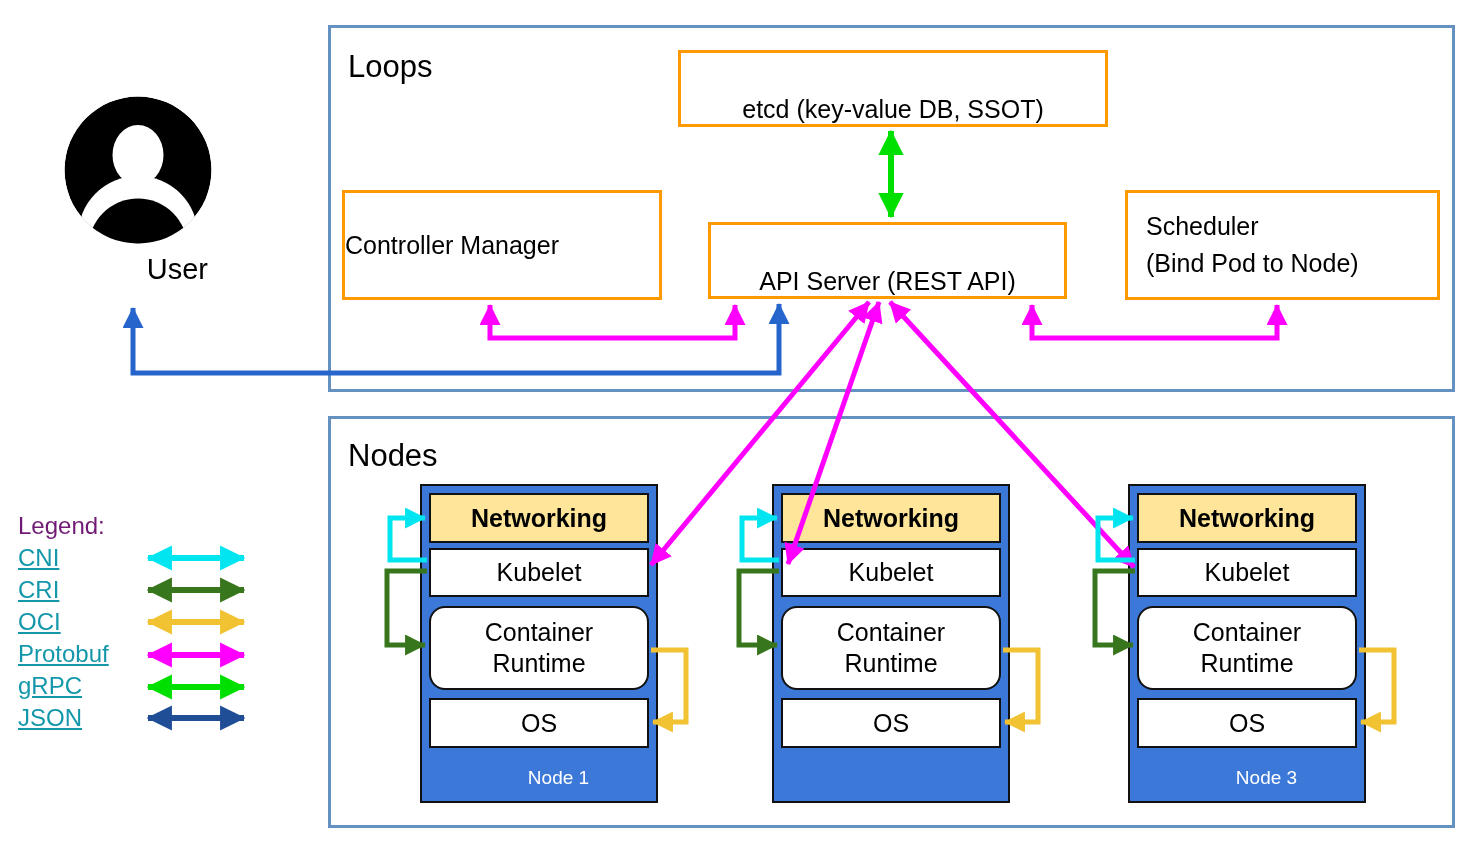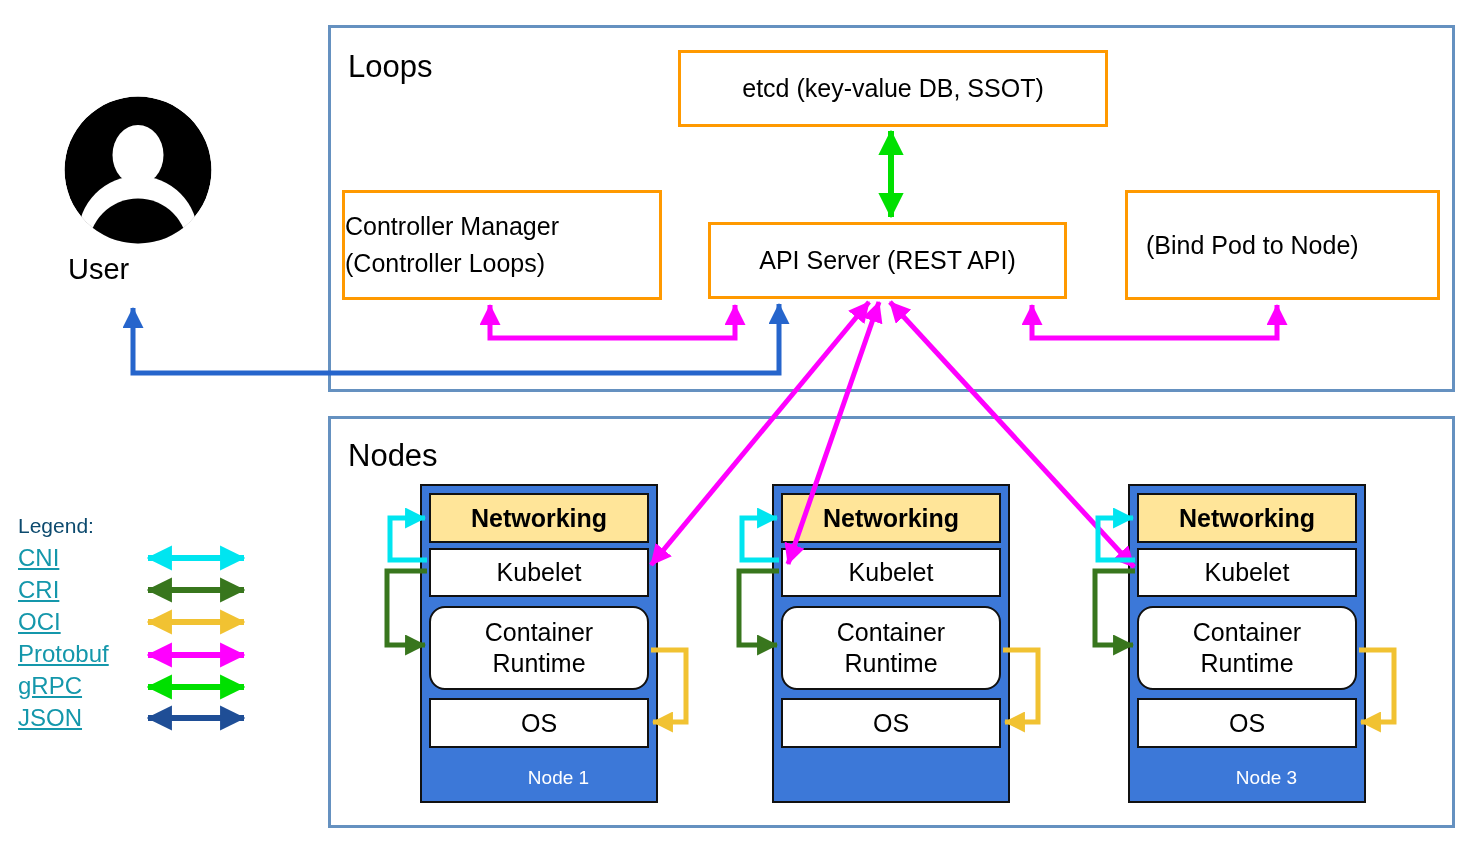--- a/index.html
+++ b/index.html
@@ -13,49 +13,49 @@
   .container-box{position:absolute;border:3px solid #6591c0;box-sizing:border-box;background:transparent;z-index:1;}
   #master-box{left:328px;top:25px;width:1127px;height:367px;}
   #nodes-box{left:328px;top:416px;width:1127px;height:412px;}
   .section-title{position:absolute;font-size:31px;color:#000;z-index:2;}
   #master-title{left:348px;top:49px;}
   #nodes-title{left:348px;top:438px;}
 
   
   .obox{position:absolute;border:3px solid #ff9900;background:#fff;box-sizing:border-box;
         font-size:25px;color:#000;z-index:2;}
-  .obox.center{display:flex;align-items:center;justify-content:center;text-align:center;}
+  .obox.center{display:flex;align-items:flex-end;justify-content:center;text-align:center;}
   .obox.twolines{display:flex;flex-direction:column;justify-content:center;line-height:37px;}
   #etcd-box{left:678px;top:50px;width:430px;height:77px;}
   #controller-box{left:342px;top:190px;width:320px;height:110px;}
   #api-box{left:708px;top:222px;width:359px;height:77px;}
   #scheduler-box{left:1125px;top:190px;width:315px;height:110px;padding-left:18px;}
 
   
   #user-figure{position:absolute;left:63px;top:95px;width:150px;z-index:2;}
   #user-icon-svg{display:block;width:150px;height:150px;}
-  #user-label{position:absolute;left:5px;top:158px;width:140px;text-align:left;font-size:29px;}
+  #user-label{position:absolute;left:5px;top:158px;width:140px;text-align:right;font-size:29px;}
 
   
   .node{position:absolute;top:484px;width:238px;height:319px;background:#3c78d8;
         border:2px solid #111;box-sizing:border-box;z-index:2;}
   .n1{left:420px}.n2{left:772px}.n3{left:1128px}
   .layer{position:absolute;left:7px;width:220px;background:#fff;border:2px solid #111;
          box-sizing:border-box;display:flex;align-items:center;justify-content:center;
          text-align:center;font-size:25px;color:#000;}
   .layer.networking{top:7px;height:50px;background:#ffe599;font-weight:bold;}
   .layer.kubelet{top:62px;height:49px;}
   .layer.runtime{top:120px;height:84px;border-radius:16px;}
   .layer.runtime span{width:170px;line-height:1.25;display:inline-block;}
   .layer.os{top:212px;height:50px;}
   .node-label{position:absolute;bottom:12px;left:0;right:0;text-align:center;color:#fff;font-size:19px;padding-left:39px;}
 
   
   #legend{position:absolute;left:18px;top:509px;z-index:2;}
-  .lg-title{font-size:21px;line-height:33px;color:#0c4a6e;}
+  .lg-title{font-size:24px;line-height:33px;color:#701a75;}
   .lg-item{display:block;font-size:24px;line-height:32px;color:#1497ab;
            text-decoration:underline;cursor:pointer;}
 
   
   #arrow-overlay{position:absolute;left:0;top:0;width:1475px;height:852px;
                  z-index:6;pointer-events:none;}
   #arrow-overlay path.arrow{fill:none;}
 </style>
 </head>
 <body>
@@ -154,28 +154,28 @@
 
 <div id="master-box" class="container-box"></div>
 <div id="master-title" class="section-title">Loops</div>
 
 <div id="etcd-box" class="obox center">
   <span>etcd (key-value DB, SSOT)</span>
 </div>
 
 <div id="controller-box" class="obox twolines">
   <span>Controller Manager</span>
-  <span>(Controller Loops)</span>
 </div>
 
 <div id="api-box" class="obox center">
   <span>API Server (REST API)</span>
 </div>
 
 <div id="scheduler-box" class="obox twolines">
+  <span>Scheduler</span>
   <span>(Bind Pod to Node)</span>
 </div>
 
 <div id="nodes-box" class="container-box"></div>
 <div id="nodes-title" class="section-title">Nodes</div>
 
 <div class="node n1">
   <div class="layer networking">
       <span>Networking</span>
     </div>

